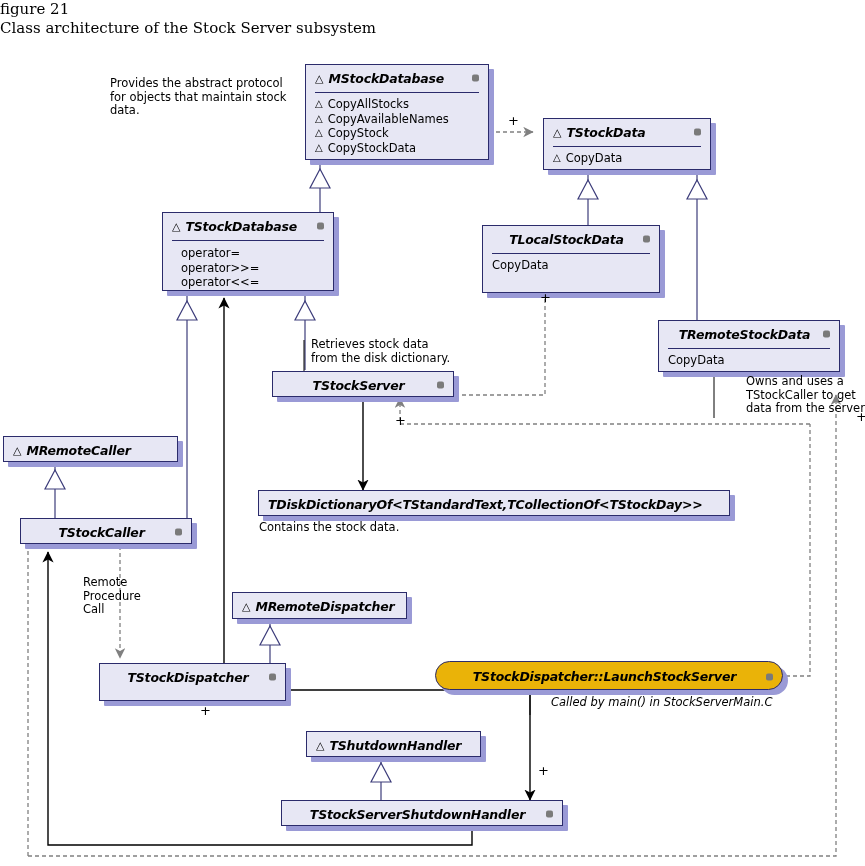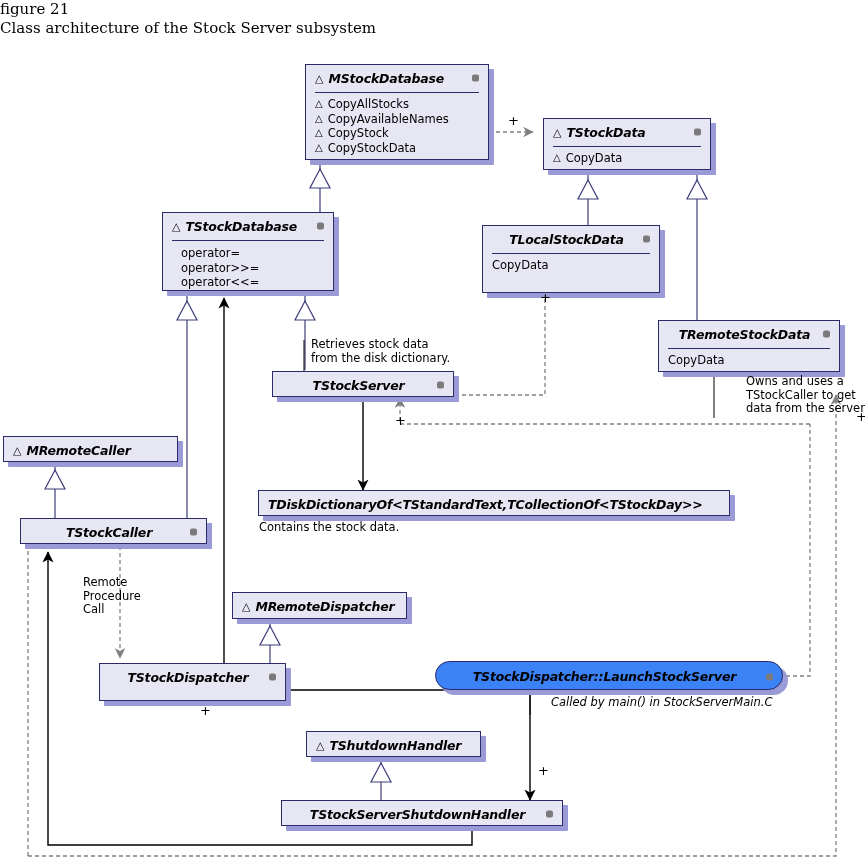--- a/index.html
+++ b/index.html
@@ -8,21 +8,21 @@
   svg.layer{position:absolute;left:0;top:0;width:865px;height:866px;}
   .fig-title{position:absolute;left:0;top:0;font-family:"DejaVu Serif",serif;font-size:15px;line-height:19px;white-space:nowrap;}
   .fig-sub{position:absolute;left:0;top:19px;font-family:"DejaVu Serif",serif;font-size:15px;line-height:19px;white-space:nowrap;}
   .note{position:absolute;font-family:"DejaVu Sans",sans-serif;font-size:11.5px;line-height:13.5px;white-space:pre;color:#000;}
   .plus{position:absolute;font-family:"DejaVu Sans",sans-serif;font-size:13px;color:#000;}
   .cls{position:absolute;}
   .cls .shadow{position:absolute;left:5px;top:5px;width:100%;height:100%;background:#9a9ad6;border-radius:1px;}
   .cls .body{position:absolute;left:0;top:0;width:100%;height:100%;
      background:#e7e7f4;border:1.3px solid #2b2b6b;box-sizing:border-box;}
   .cls.oval .shadow{border-radius:999px;}
-  .cls.oval .body{border-radius:999px;background:#3b82f6;}
+  .cls.oval .body{border-radius:999px;background:#eab308;}
   .hdr{position:relative;display:flex;align-items:center;height:26px;padding:0 8px 0 9px;box-sizing:border-box;}
   .hdr .abs{font-size:11px;margin-right:5px;color:#000;line-height:1;}
   .hdr .nm{font-weight:bold;font-size:12.5px;letter-spacing:-0.2px;white-space:nowrap;font-style:italic;}
   .dot{position:absolute;right:9px;top:50%;transform:translateY(-50%);width:7px;height:7px;background:#7a7a7a;border-radius:2px;}
   .sep{position:absolute;left:9px;right:9px;height:1.3px;background:#2b2b6b;}
   .ops{position:absolute;left:9px;right:8px;font-size:11.5px;line-height:14.5px;}
   .ops .op{white-space:nowrap;display:flex;align-items:center;}
   .ops .op .a{font-size:10px;margin-right:5px;}
   .ops.indent{left:18px;}
   .cls.centered .hdr{justify-content:center;padding-right:18px;}
@@ -275,21 +275,21 @@
   <div class="cls" style="left:3px;top:436px;width:175px;height:26px;">
     <div class="shadow"></div>
     <div class="body">
       <div class="hdr">
         <span class="abs">△</span>
         <span class="nm">MRemoteCaller</span>
       </div>
     </div>
   </div>
 
-  <div class="cls centered" style="left:20px;top:518px;width:187px;height:26px;">
+  <div class="cls centered" style="left:20px;top:518px;width:172px;height:26px;">
     <div class="shadow"></div>
     <div class="body">
       <div class="hdr">
         <span class="nm">TStockCaller</span>
         <span class="dot"></span>
       </div>
     </div>
   </div>
 
   <div class="cls" style="left:258px;top:490px;width:472px;height:26px;">
@@ -344,20 +344,23 @@
   <div class="cls centered" style="left:281px;top:800px;width:282px;height:26px;">
     <div class="shadow"></div>
     <div class="body">
       <div class="hdr">
         <span class="nm">TStockServerShutdownHandler</span>
         <span class="dot"></span>
       </div>
     </div>
   </div>
 
+  <div class="note" style="left:110px;top:77px;">Provides the abstract protocol
+for objects that maintain stock
+data.</div>
   <div class="note" style="left:311px;top:338px;">Retrieves stock data
 from the disk dictionary.</div>
   <div class="note" style="left:722px;top:375px;margin-left:24px;">Owns and uses a
 TStockCaller to get
 data from the server.</div>
   <div class="note" style="left:259px;top:521px;">Contains the stock data.</div>
   <div class="note" style="left:83px;top:576px;">Remote
 Procedure
 Call</div>
   <div class="note" style="left:551px;top:696px;font-style:italic;">Called by main() in StockServerMain.C</div>

